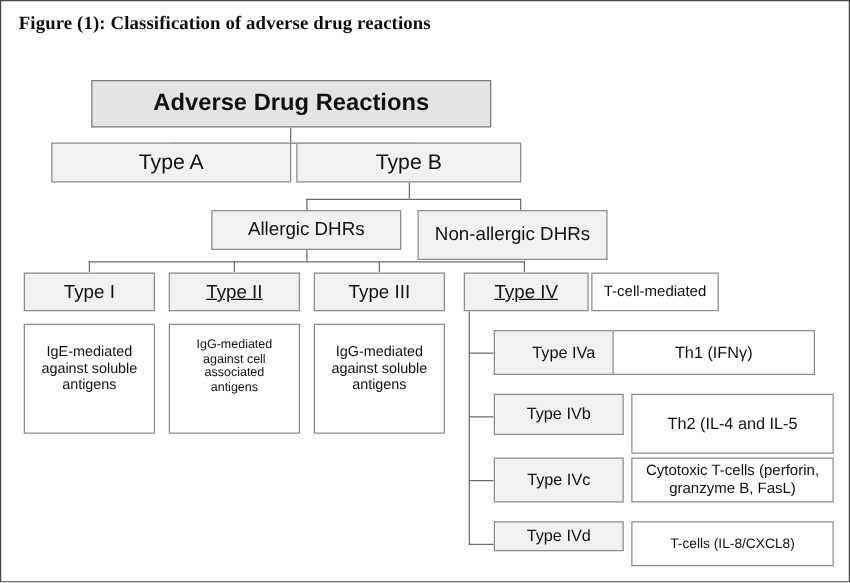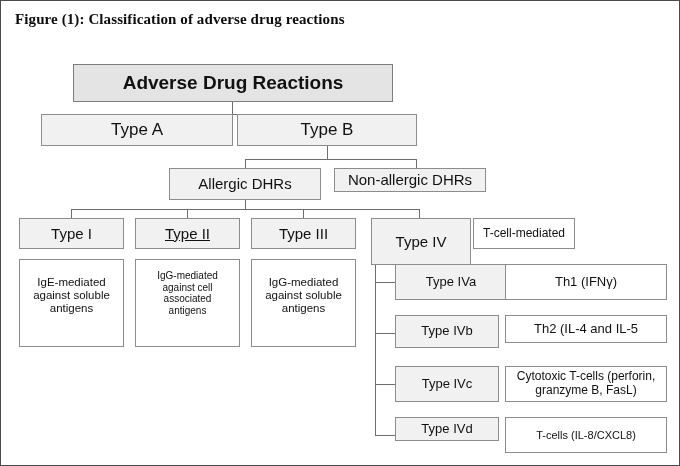--- a/index.html
+++ b/index.html
@@ -86,41 +86,41 @@
   </div>
 
   <div class="ln v" style="left:326px; top:145px; height:13px;"></div>
   <div class="ln h" style="left:244px; top:158px; width:172px;"></div>
   <div class="ln v" style="left:244px; top:158px; height:9px;"></div>
   <div class="ln v" style="left:415px; top:158px; height:9px;"></div>
 
   <div class="node fill-light" style="left:168px; top:167px; width:152px; height:32px; font-size:15px;">
     <span>Allergic DHRs</span>
   </div>
-  <div class="node fill-light" style="left:333px; top:167px; width:152px; height:24px; font-size:15px;">
+  <div class="node fill-light" style="left:333px; top:167px; width:152px; height:40px; font-size:15px;">
     <span>Non-allergic DHRs</span>
   </div>
 
   <div class="ln v" style="left:244px; top:199px; height:9px;"></div>
   <div class="ln h" style="left:70px;  top:208px; width:349px;"></div>
   <div class="ln v" style="left:70px;  top:208px; height:9px;"></div>
   <div class="ln v" style="left:186px; top:208px; height:9px;"></div>
   <div class="ln v" style="left:302px; top:208px; height:9px;"></div>
   <div class="ln v" style="left:418px; top:208px; height:9px;"></div>
 
   <div class="node fill-light" style="left:18px; top:217px; width:105px; height:31px; font-size:15px;">
     <span>Type I</span>
   </div>
   <div class="node fill-light" style="left:134px; top:217px; width:105px; height:31px; font-size:15px;text-decoration:underline;">
     <span>Type II</span>
   </div>
   <div class="node fill-light" style="left:250px; top:217px; width:105px; height:31px; font-size:15px;">
     <span>Type III</span>
   </div>
-  <div class="node fill-light" style="left:370px; top:217px; width:100px; height:47px; font-size:15px;">
+  <div class="node fill-light" style="left:370px; top:217px; width:100px; height:31px; font-size:15px;text-decoration:underline;">
     <span>Type IV</span>
   </div>
   <div class="node fill-white" style="left:472px; top:217px; width:102px; height:31px; font-size:12px;">
     <span>T-cell-mediated</span>
   </div>
 
   <div class="node fill-white top-text" style="left:18px; top:258px; width:105px; height:88px; font-size:11.5px; padding-left:8px; padding-right:8px;justify-content:center;">
     <span>IgE-mediated against soluble antigens</span>
   </div>
   <div class="node fill-white top-text" style="left:134px; top:258px; width:105px; height:88px; font-size:10px; padding-left:8px; padding-right:8px; padding-top:10px;">
@@ -132,28 +132,28 @@
 
   <div class="ln v" style="left:374px; top:248px; height:187px;"></div>
   <div class="ln h" style="left:374px; top:281px; width:20px;"></div>
   <div class="ln h" style="left:374px; top:332px; width:20px;"></div>
   <div class="ln h" style="left:374px; top:383px; width:20px;"></div>
   <div class="ln h" style="left:374px; top:434px; width:20px;"></div>
 
   <div class="node fill-light" style="left:394px; top:263px; width:112px; height:36px; font-size:13px;">
     <span>Type IVa</span>
   </div>
-  <div class="node fill-white" style="left:504px; top:263px; width:162px; height:36px; font-size:13px;">
+  <div class="node fill-white" style="left:489px; top:263px; width:162px; height:36px; font-size:13px;">
     <span>Th1 (IFNγ)</span>
   </div>
 
   <div class="node fill-light" style="left:394px; top:314px; width:104px; height:33px; font-size:13px;">
     <span>Type IVb</span>
   </div>
-  <div class="node fill-white" style="left:504px; top:314px; width:162px; height:28px; font-size:13px;">
+  <div class="node fill-white" style="left:504px; top:314px; width:162px; height:48px; font-size:13px;">
     <span>Th2 (IL-4 and IL-5</span>
   </div>
 
   <div class="node fill-white" style="left:504px; top:365px; width:162px; height:36px; font-size:12px; padding-left:6px; padding-right:6px;">
     <span>Cytotoxic T-cells (perforin, granzyme B, FasL)</span>
   </div>
   <div class="node fill-light" style="left:394px; top:365px; width:104px; height:36px; font-size:13px;">
     <span>Type IVc</span>
   </div>
 

